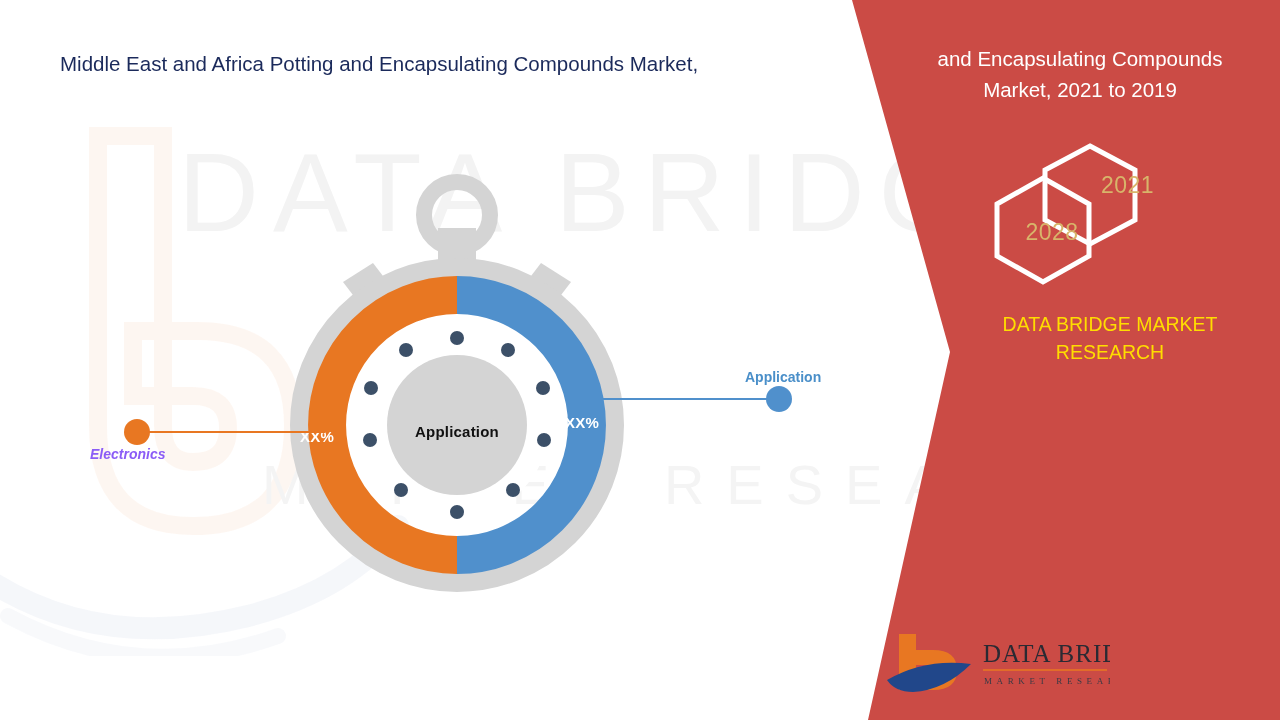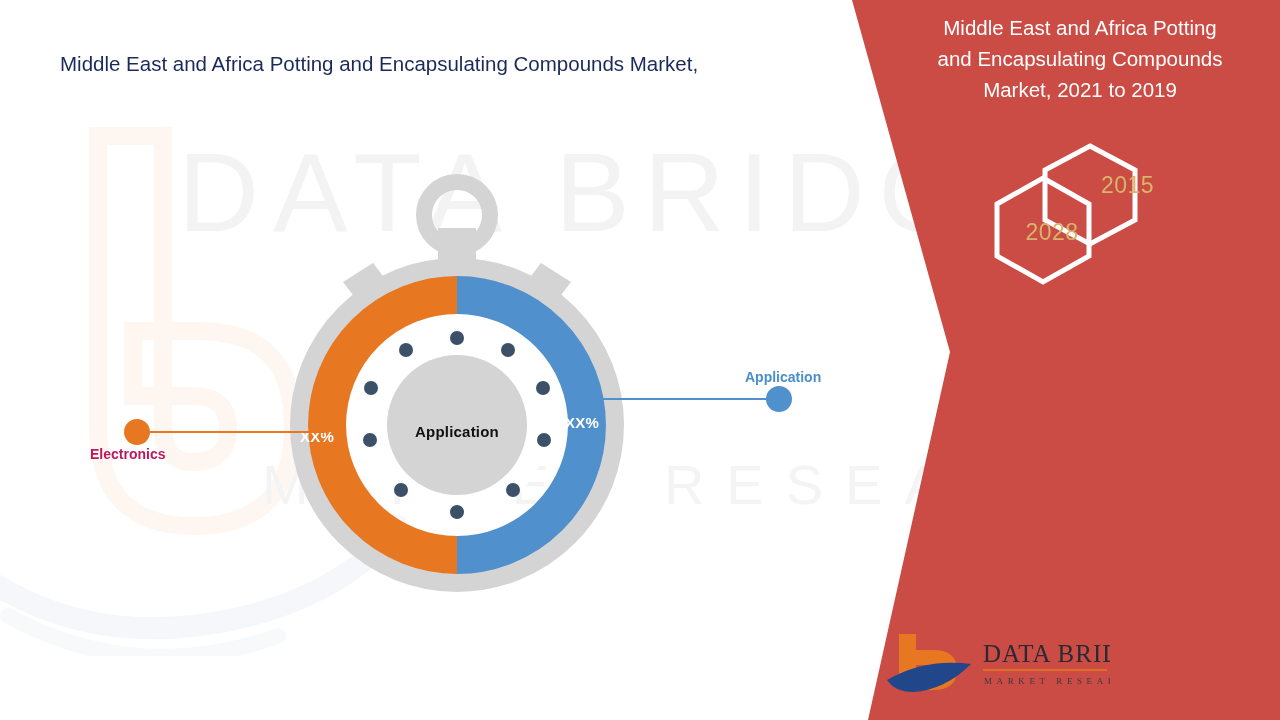--- a/index.html
+++ b/index.html
@@ -86,21 +86,21 @@
   .pct{
     position:absolute;font-size:15px;font-weight:bold;color:#ffffff;
     letter-spacing:.2px;
   }
   .pct-left{left:300px;top:428px;}
   .pct-right{left:565px;top:414px;}
 
   
   .leader{position:absolute;pointer-events:none;}
   .leg-label{position:absolute;font-size:14px;font-weight:bold;white-space:nowrap;}
-  .leg-electronics{left:90px;top:446px;color:#be185d;}
+  .leg-electronics{left:90px;top:446px;color:#8b5cf6;font-style:italic;}
   .leg-electrical{left:745px;top:369px;color:#4a8fc9;}
 </style>
 </head>
 <body>
 
 <div class="stage">
 
   <div class="wm-layer">
     <svg class="wm-b" viewBox="0 0 470 560">
       <path d="M150 40 L150 330 Q150 430 245 430 Q345 430 345 330 Q345 235 250 235 L185 235 L185 300 L245 300 Q280 300 280 332 Q280 366 245 366 Q215 366 215 330 L215 40 Z" fill="none" stroke="#fdf0e7" stroke-width="18"></path>
@@ -171,34 +171,38 @@
   </svg>
   <div class="leg-label leg-electrical">Application</div>
 
   <div class="red-panel">
     <svg width="440" height="720" viewBox="0 0 440 720">
       <path d="M12 0 L440 0 L440 720 L28 720 L110 352 Z" fill="#CB4B45"></path>
     </svg>
   </div>
 
   <div class="rp-title">
-    <span>Middle East and Africa Potting</span><br>
+    <br>
     <span>and Encapsulating Compounds</span><br>
     <span>Market, 2021 to 2019</span>
   </div>
 
   <div class="hexwrap">
     <svg width="220" height="150" viewBox="0 0 220 150">
       <polygon points="115,8 160,32 160,82 115,106 70,82 70,32" fill="none" stroke="#ffffff" stroke-width="5"></polygon>
       <polygon points="68,40 114,66 114,118 68,144 22,118 22,66" fill="none" stroke="#ffffff" stroke-width="5"></polygon>
     </svg>
   </div>
-  <div class="hex-label hex-2021">2015</div>
+  <div class="hex-label hex-2021">2021</div>
   <div class="hex-label hex-2028">2028</div>
 
+  <div class="rp-brand">
+    <span>DATA BRIDGE MARKET</span><br>
+    <span>RESEARCH</span>
+  </div>
 
   <div class="logo">
     <svg width="225" height="72" viewBox="0 0 225 72">
       <g>
         <path d="M14 6 L31 6 L31 62 L14 62 Z" fill="#E87722"></path>
         <path d="M31 22 L48 22 Q72 22 72 42 Q72 62 48 62 L31 62 L31 47 L47 47 Q56 47 56 42 Q56 37 47 37 L31 37 Z" fill="#E87722"></path>
         <path d="M2 52 Q40 30 86 36 Q60 62 28 64 Q10 64 2 52 Z" fill="#21478A"></path>
       </g>
       <text x="98" y="34" font-family="Liberation Serif, serif" font-size="25" fill="#2a2a33" letter-spacing="1">DATA BRIDGE</text>
       <line x1="98" y1="42" x2="222" y2="42" stroke="#E87722" stroke-width="1.5"></line>

